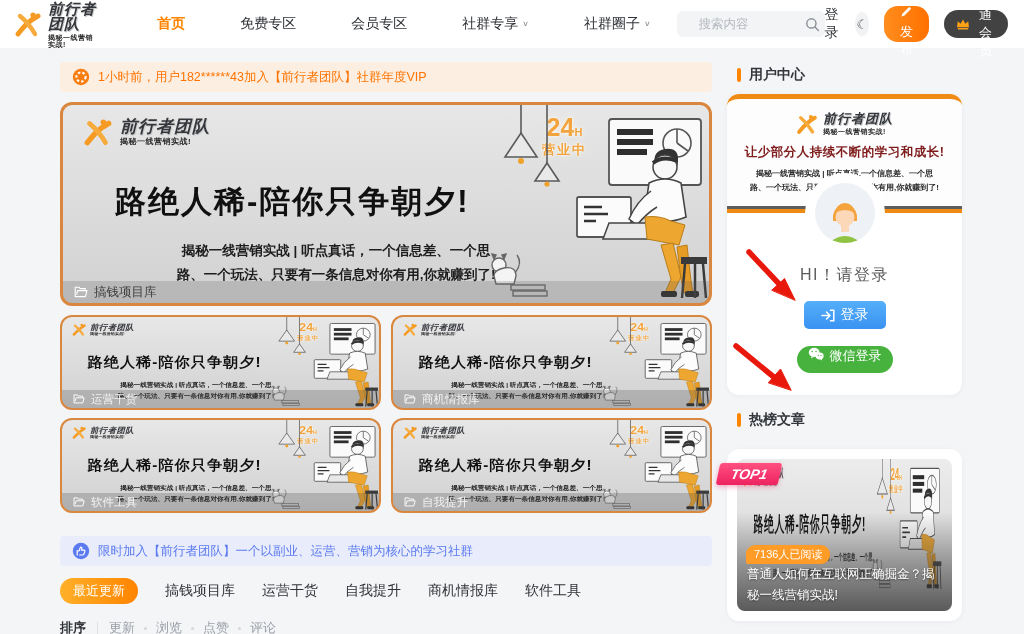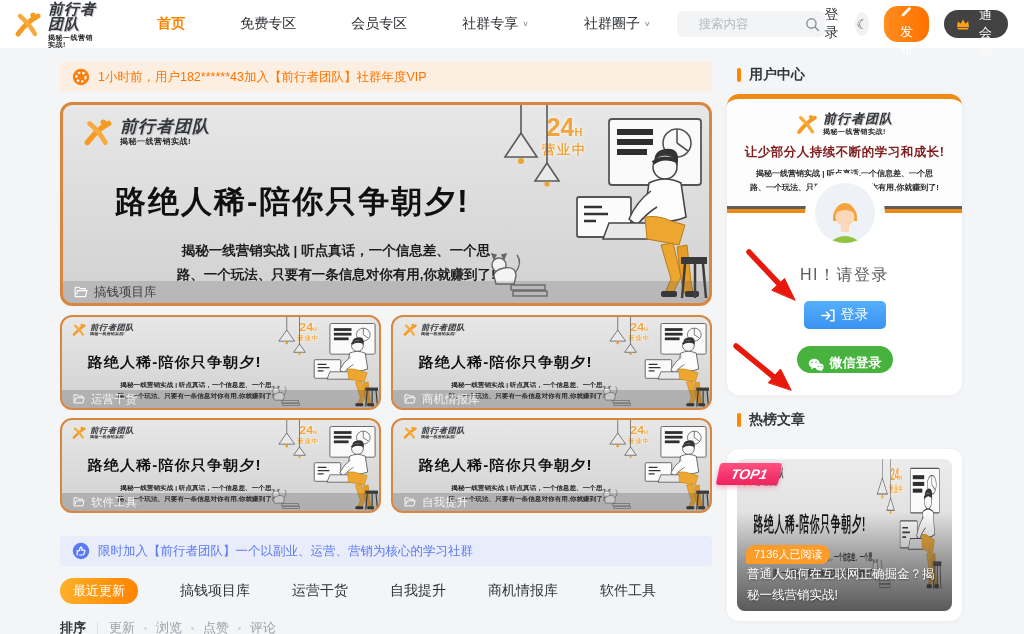--- a/index.html
+++ b/index.html
@@ -60,21 +60,21 @@
   .bnr-24 .num{font-size:25px;font-weight:900;}
   .bnr-24 .unit{font-size:11px;font-weight:800;}
   .bnr-24 .open{font-size:13px;font-weight:800;letter-spacing:2px;margin-top:3px;}
   .bnr-illus{position:absolute;right:0;top:0;}
   .card-strip{position:absolute;left:0;right:0;bottom:0;display:flex;align-items:center;gap:6px;
     padding-left:11px;background:rgba(70,70,70,.25);}
   .card-strip.light-text{color:#f3f3f3;}
   .card-strip.dark-text{color:#3d3d3d;background:rgba(90,90,90,.22);}
   .strip-label{font-weight:500;}
   
-  .tabs{margin-top:12px;display:flex;align-items:center;gap:42px;font-size:14px;color:#2f3237;}
+  .tabs{margin-top:12px;display:flex;align-items:center;gap:27px;font-size:14px;color:#2f3237;}
   .tab{cursor:pointer;white-space:nowrap;}
   .tab.pill{background:linear-gradient(90deg,#ffb02a,#ff8400);color:#fff;font-size:13px;
     padding:4px 13px;border-radius:14px;}
   .sortbar{margin-top:15px;display:flex;align-items:center;font-size:13px;color:#9ba0a8;}
   .sort-label{color:#2f3237;font-weight:700;}
   .sort-div{width:1px;height:13px;background:#dfe1e5;margin:0 11px;}
   .sort-opt{cursor:pointer;}
   .sort-dot{width:3px;height:3px;border-radius:50%;background:#d4d7db;margin:0 9px;}
   
   .sec-head{display:flex;align-items:center;gap:8px;margin:18px 0 0 10px;
@@ -92,21 +92,21 @@
     position:relative;z-index:2;display:flex;align-items:center;justify-content:center;cursor:pointer;}
   .avatar-inner{width:60px;height:60px;border-radius:50%;background:#eef1f5;overflow:hidden;
     display:flex;align-items:flex-end;justify-content:center;}
   .greeting{margin-top:12px;text-align:center;font-size:16px;color:#5c5c5c;letter-spacing:1.5px;}
   .btn-login{display:flex;margin:15px auto 0;width:82px;height:28px;border:0;border-radius:5px;cursor:pointer;
     background:linear-gradient(180deg,#55aff9,#3a92f2);color:#fff;font-size:14px;
     align-items:center;justify-content:center;gap:6px;font-family:inherit;}
   .social-row{display:flex;align-items:center;gap:10px;margin:21px 22px 0;font-size:12px;color:#c7cbd1;}
   .social-row .line{flex:1;height:1px;background:#ededef;}
   .btn-wechat{display:flex;margin:17px auto 0;width:96px;height:27px;border:0;border-radius:14px;cursor:pointer;
-    background:#47b33e;color:#fff;font-size:13px;align-items:flex-end;justify-content:center;gap:6px;font-family:inherit;font-weight:bold;}
+    background:#47b33e;color:#fff;font-size:13px;align-items:flex-start;justify-content:center;gap:6px;font-family:inherit;}
   .arrows{position:absolute;left:0;top:0;z-index:5;pointer-events:none;}
   
   .hot-card{margin-top:20px;background:#fff;border-radius:12px;padding:10px;position:relative;
     box-shadow:0 1px 5px rgba(20,30,60,.05);}
   .hot-img{position:relative;height:152px;border-radius:8px;overflow:hidden;cursor:pointer;
     background:linear-gradient(180deg,#ececec,#cfcfcf);}
   .hot-overlay{position:absolute;left:0;top:0;right:0;bottom:0;
     background:linear-gradient(180deg,rgba(255,255,255,0) 35%,rgba(70,70,70,.45) 68%,rgba(45,45,45,.72) 100%);}
   .top-badge{position:absolute;left:-9px;top:14px;z-index:4;transform:skewX(-12deg);
     background:linear-gradient(180deg,#ff5080,#ee2260);color:#fff;font-style:italic;font-weight:800;

